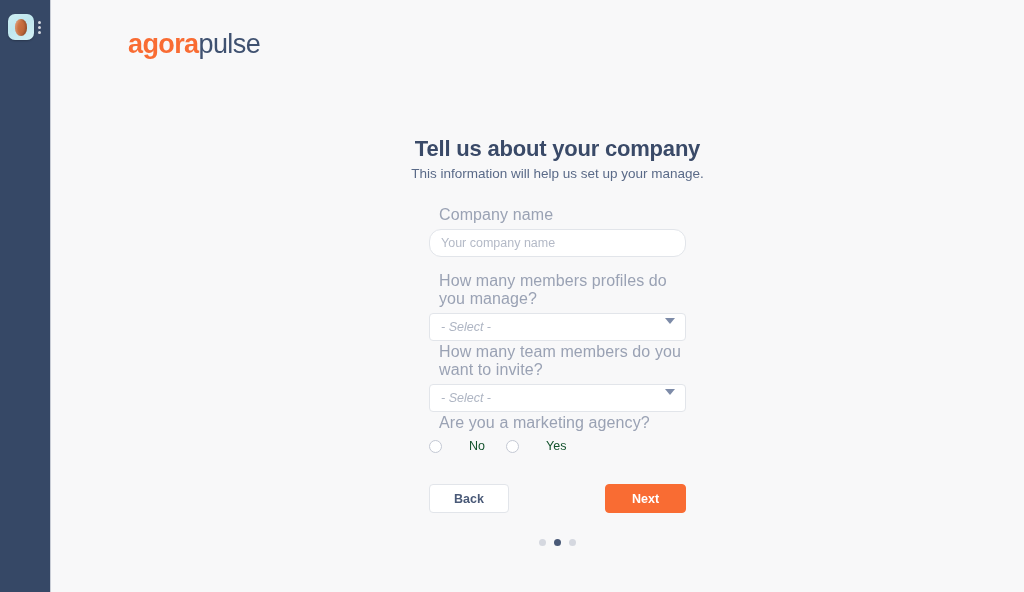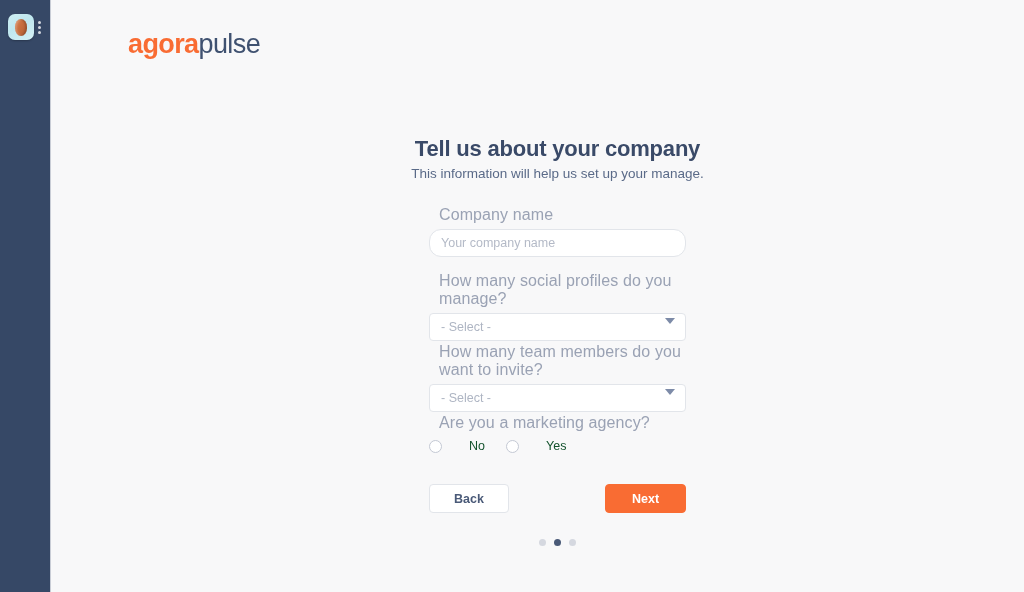--- a/index.html
+++ b/index.html
@@ -160,20 +160,21 @@
     color: #3a4a68;
     padding: 0 11px;
     outline: none;
   }
   .text-input::placeholder { color: #b4bac7; }
 
   .select-wrap {
     position: relative;
     width: 257px;
     height: 16px;
+    font-style: italic;
   }
 
   .select-box {
     width: 257px;
     height: 28px;
     border: 1px solid #e2e5ea;
     border-radius: 4px;
     background: #ffffff;
     font-size: 12.5px;
     color: #aeb5c3;
@@ -315,21 +316,21 @@
       <div class="form">
 
         <div class="field">
           <span class="field-label">Company name</span>
           <input class="text-input" type="text" placeholder="Your company name" style="">
         </div>
 
         <div class="spacer-14"></div>
 
         <div class="field">
-          <span class="field-label">How many social profiles do you manage?</span>
+          <span class="field-label">How many members profiles do you manage?</span>
           <div class="select-wrap">
             <div class="select-box">
               <span>- Select -</span>
             </div>
             <span class="select-caret"></span>
           </div>
         </div>
 
         <div class="spacer-13"></div>
 

